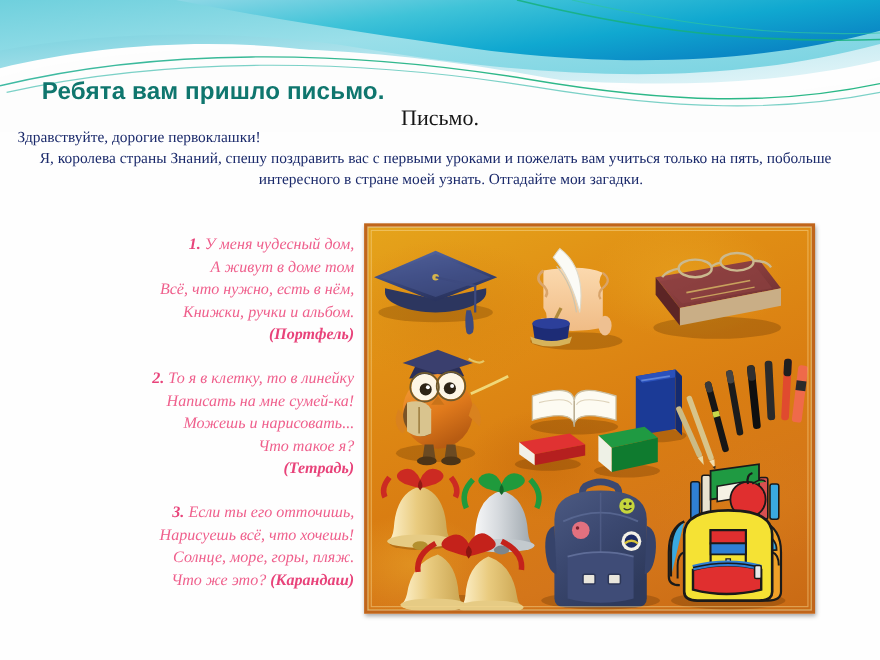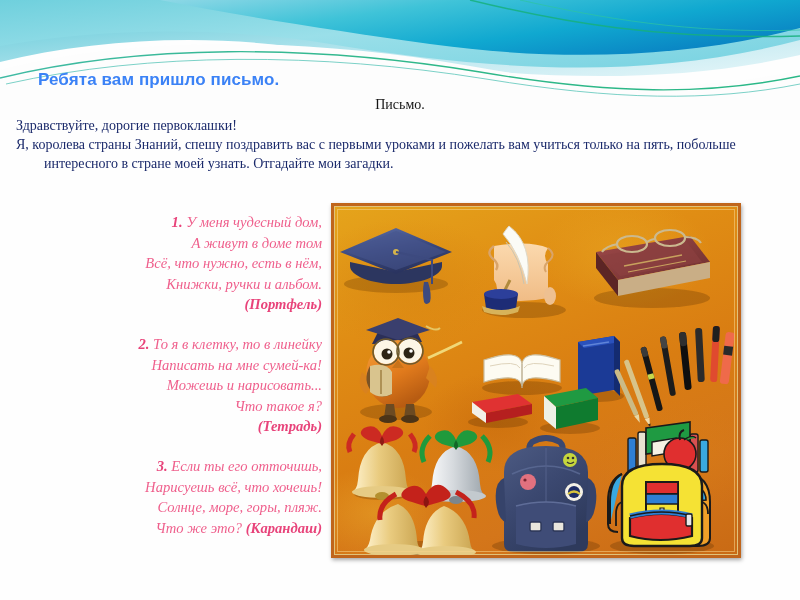--- a/index.html
+++ b/index.html
@@ -12,43 +12,43 @@
   .slide{position:absolute;inset:0;background:#fefefe;overflow:hidden;}
 
   
   .header-deco{position:absolute;top:0;left:0;width:800px;height:120px;overflow:hidden;}
   .header-deco svg{display:block;}
 
   
   .slide-title{
     position:absolute;left:38px;top:70px;
     font-family:"Liberation Sans", sans-serif;
-    font-size:17px;font-weight:700;
-    color:#3b82f6;
+    font-size:22px;font-weight:700;
+    color:#0f766e;
     letter-spacing:.1px;
     white-space:nowrap;
   }
 
   
   .letter-heading{
     position:absolute;left:0;top:97px;width:800px;
     text-align:center;
     font-family:"Liberation Serif", serif;
-    font-size:14px;color:#161616;
+    font-size:20px;color:#161616;
   }
 
   
   .letter-body{
     position:absolute;left:16px;top:116px;width:760px;
     font-family:"Liberation Serif", serif;
     font-size:14px;line-height:19px;
     color:#1b2a6b;
   }
   .letter-body p{margin:0;}
-  .letter-body .p-indent{padding-left:28px;text-indent:-28px;}
+  .letter-body .p-indent{padding-left:28px;text-indent:-28px;text-align:center;}
 
   
   .riddles{
     position:absolute;left:22px;top:212px;width:300px;
     font-family:"Liberation Serif", serif;
     font-style:italic;
     font-size:14.6px;line-height:20.6px;
     color:#ef5f8c;
   }
   .riddle{margin-bottom:19px;text-align:right;}

